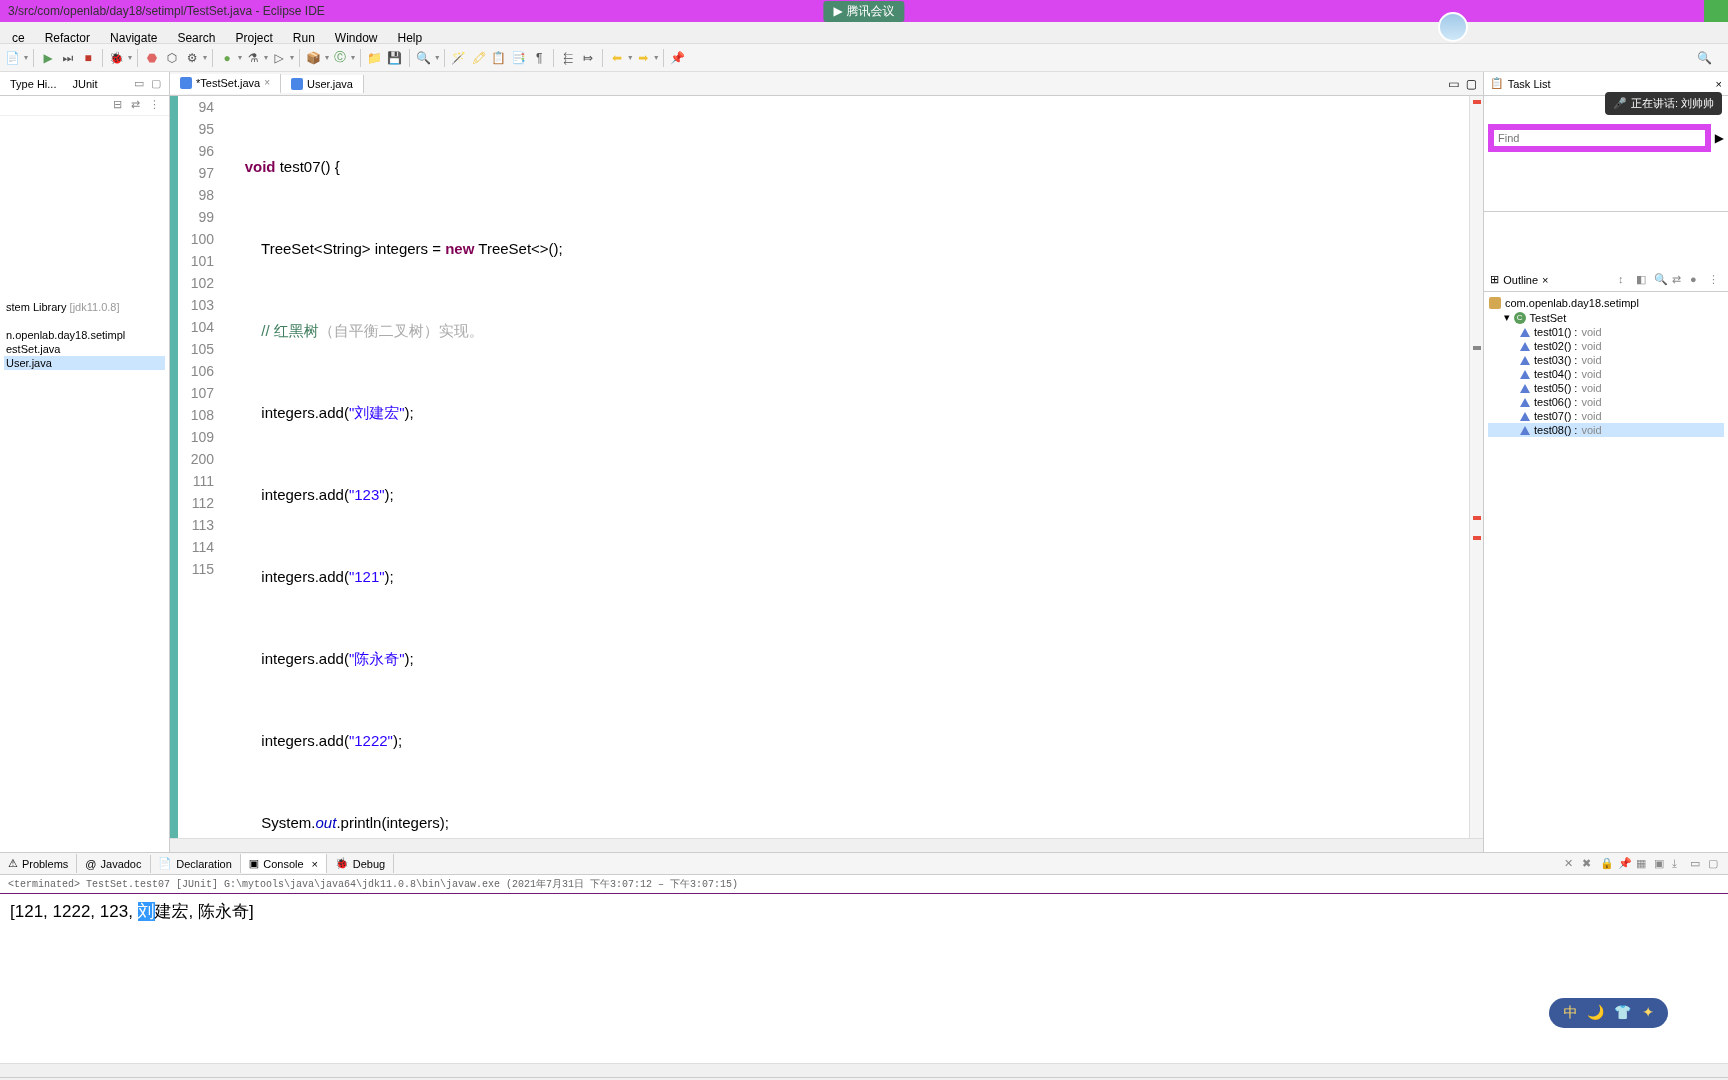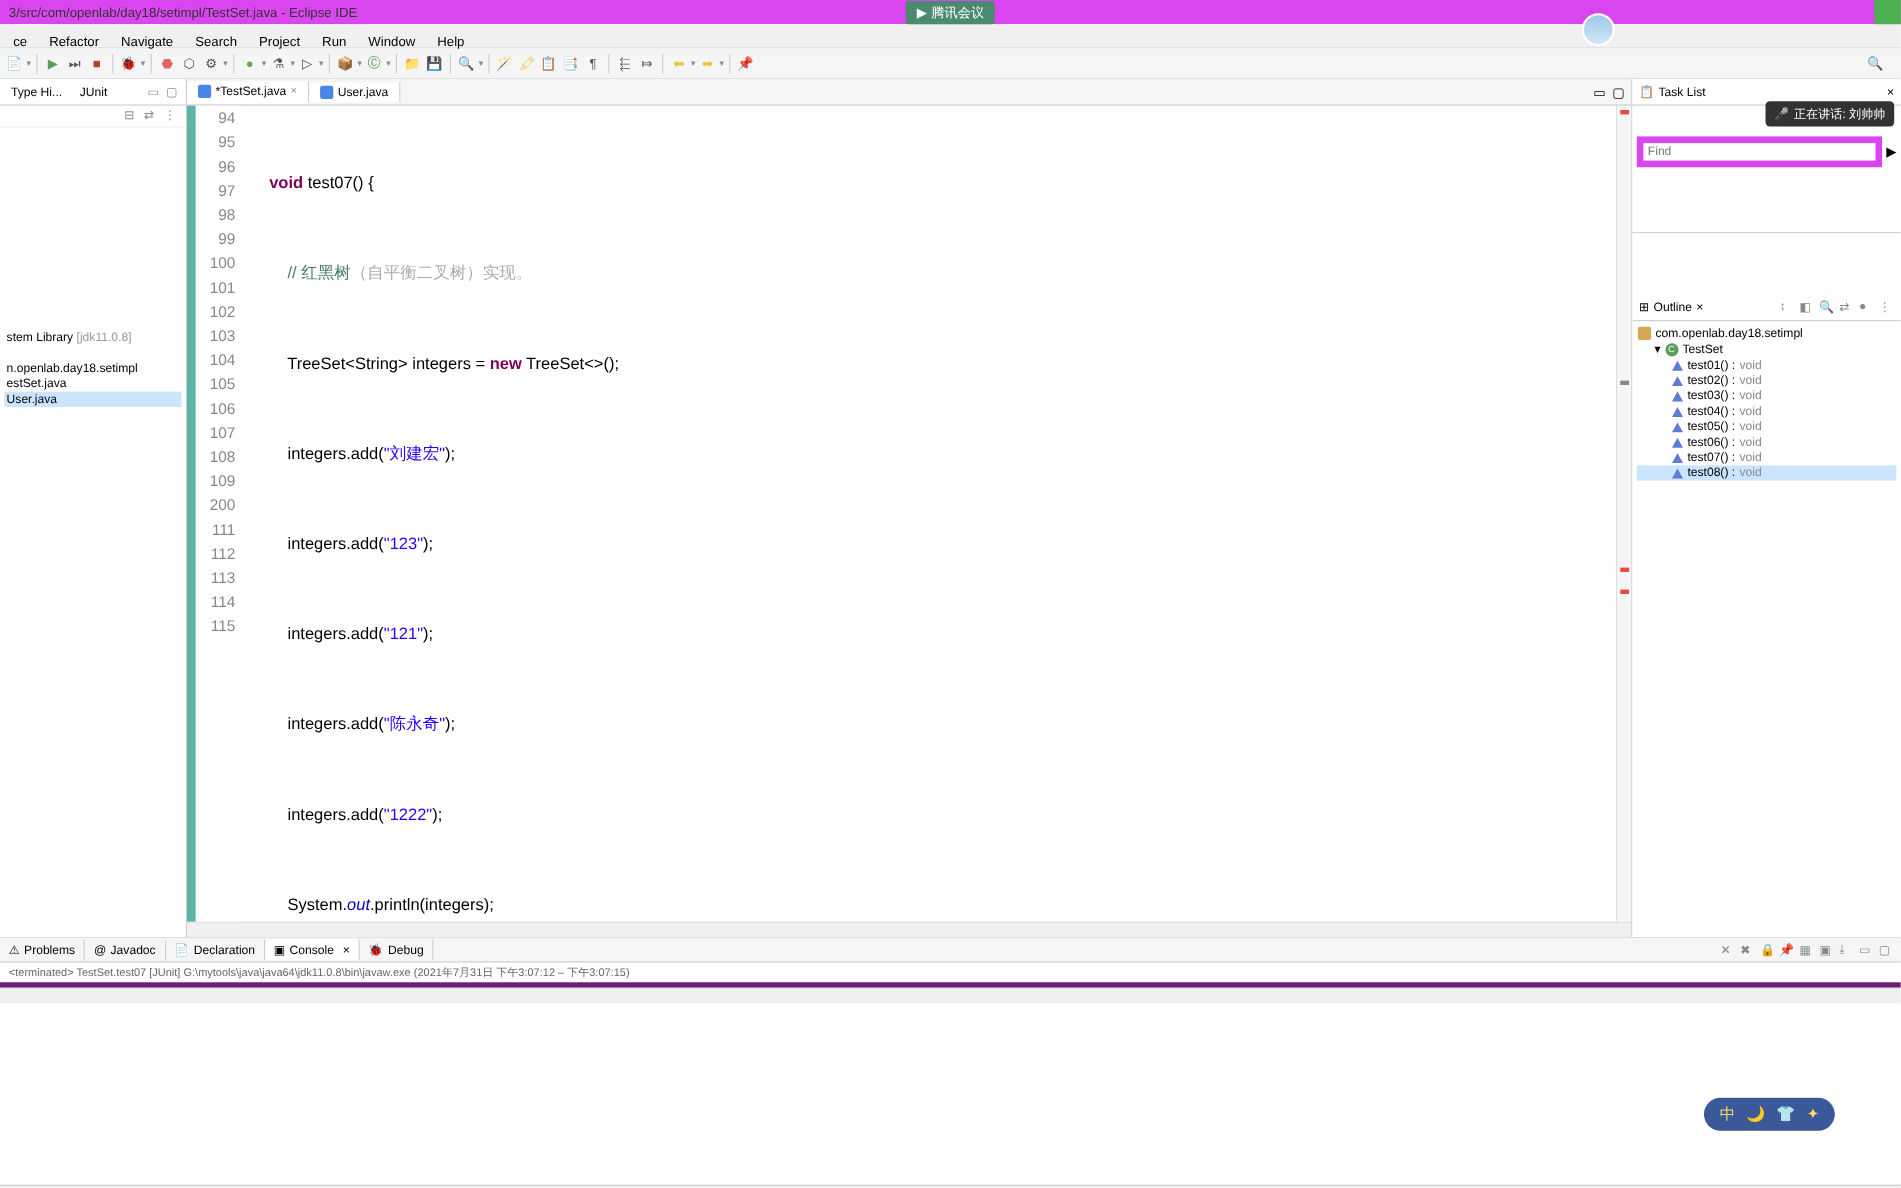--- a/index.html
+++ b/index.html
@@ -73,21 +73,21 @@
     .ic-pkg { width: 12px; height: 12px; background: #d4a853; border-radius: 2px; }
     .ic-class { width: 12px; height: 12px; background: #5b9e5b; border-radius: 50%; font-size: 8px; color: white; text-align: center; line-height: 12px; }
     .ic-method { width: 0; height: 0; border-left: 5px solid transparent; border-right: 5px solid transparent; border-bottom: 9px solid #5b7ed4; }
     .ret-type { color: #888; }
     
     .bottom-pane { height: 225px; border-top: 1px solid #ccc; background: #fff; display: flex; flex-direction: column; }
     .bottom-tabs { height: 22px; display: flex; align-items: center; border-bottom: 1px solid #ccc; background: #f5f5f5; font-size: 11px; }
     .btab { padding: 3px 8px; display: flex; align-items: center; gap: 4px; border-right: 1px solid #ccc; }
     .btab.active { background: #fff; }
     .btab-actions { margin-left: auto; display: flex; gap: 4px; padding: 0 6px; }
-    .term-line { padding: 2px 8px; font-size: 10px; color: #666; border-bottom: 5px solid #701a75; }
+    .term-line { padding: 2px 8px; font-size: 10px; color: #666; border-bottom: 1px solid #701a75; font-family: Liberation Mono, monospace; }
     .console-out { flex: 1; font-family: Consolas, monospace; font-size: 17px; padding: 6px 10px; }
     .console-out .hl { background: #3399ff; color: white; }
     .bscroll { height: 14px; background: #f0f0f0; border-top: 1px solid #ddd; }
     
     .status-bar { height: 22px; background: #f0f0f0; border-top: 1px solid #ccc; display: flex; align-items: center; padding: 0 8px; font-size: 11px; color: #555; }
     .status-cell { padding: 0 20px; border-left: 1px solid #ddd; }
     .status-cell:first-child { border-left: none; }
     .floating-toolbar { position: absolute; right: 60px; bottom: 52px; background: #3b5998; border-radius: 20px; padding: 6px 14px; display: flex; gap: 10px; z-index: 60; }
     .ft-ic { color: #ffd966; font-size: 14px; }
   </style>
@@ -233,22 +233,22 @@
           <div>109</div>
           <div>200</div>
           <div>111</div>
           <div>112</div>
           <div>113</div>
           <div>114</div>
           <div>115</div>
         </div>
       <div class="code" id="code">
         <div class="code-line">    <span class="kw">void</span> test07() {</div>
+        <div class="code-line">        TreeSet&lt;String&gt; integers = <span class="kw">new</span> TreeSet&lt;&gt;();</div>
         <div class="code-line">        <span class="cmt">// 红黑树</span><span class="cmt-gray">（自平衡二叉树）实现。</span></div>
-        <div class="code-line">        TreeSet&lt;String&gt; integers = <span class="kw">new</span> TreeSet&lt;&gt;();</div>
         <div class="code-line">        integers.add(<span class="str">"刘建宏"</span>);</div>
         <div class="code-line">        integers.add(<span class="str">"123"</span>);</div>
         <div class="code-line">        integers.add(<span class="str">"121"</span>);</div>
         <div class="code-line">        integers.add(<span class="str">"陈永奇"</span>);</div>
         <div class="code-line">        integers.add(<span class="str">"1222"</span>);</div>
         <div class="code-line">        System.<span class="fld">out</span>.println(integers);</div>
         <div class="code-line">    }</div>
         <div class="code-line"></div>
         
         
@@ -397,20 +397,23 @@
       <span class="mini-icon">🔒</span>
       <span class="mini-icon">📌</span>
       <span class="mini-icon">▦</span>
       <span class="mini-icon">▣</span>
       <span class="mini-icon">⤓</span>
       <span class="mini-icon">▭</span>
       <span class="mini-icon">▢</span>
     </div>
   </div>
   <div class="term-line">&lt;terminated&gt; TestSet.test07 [JUnit] G:\mytools\java\java64\jdk11.0.8\bin\javaw.exe (2021年7月31日 下午3:07:12 – 下午3:07:15)</div>
+  <div class="console-out">
+    <span>[121, 1222, 123, </span><span class="hl">刘</span><span>建宏, 陈永奇]</span>
+  </div>
   <div class="bscroll"></div>
 </div>
 
 <div class="status-bar">
   <div style="flex:1"></div>
 
   <div class="status-cell" style="width:120px"></div>
 </div>
 
 <div class="floating-toolbar">

